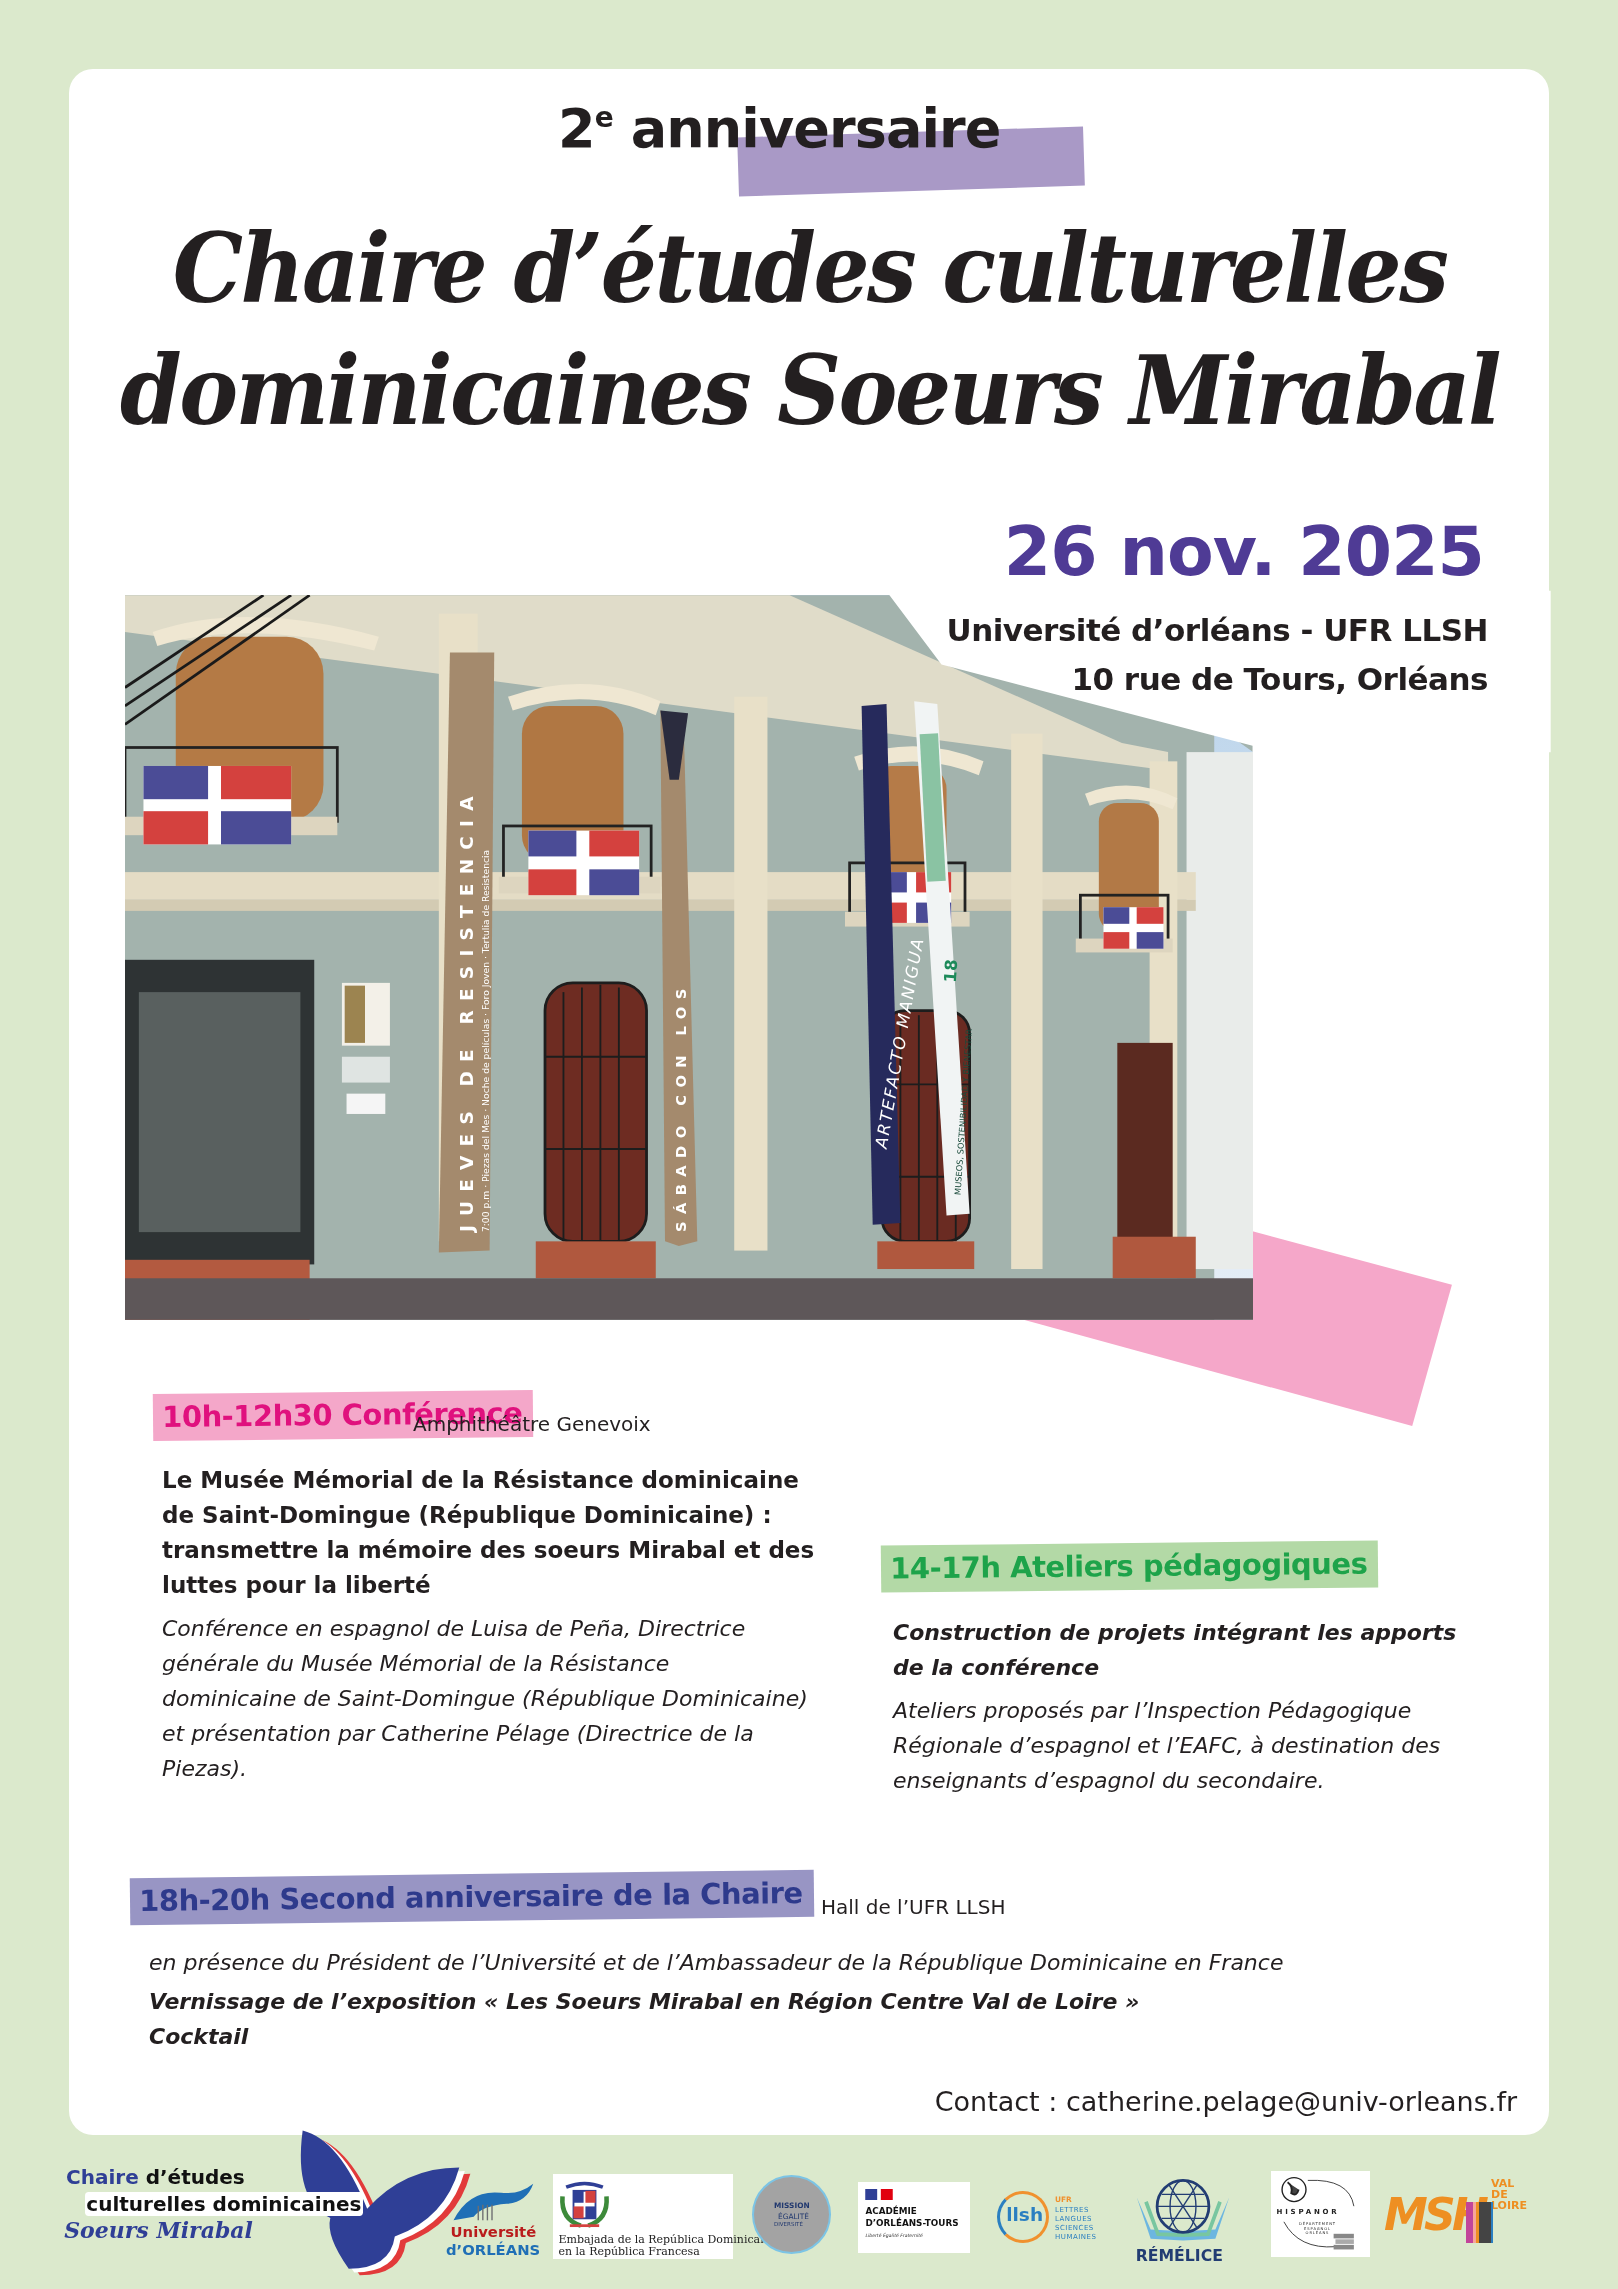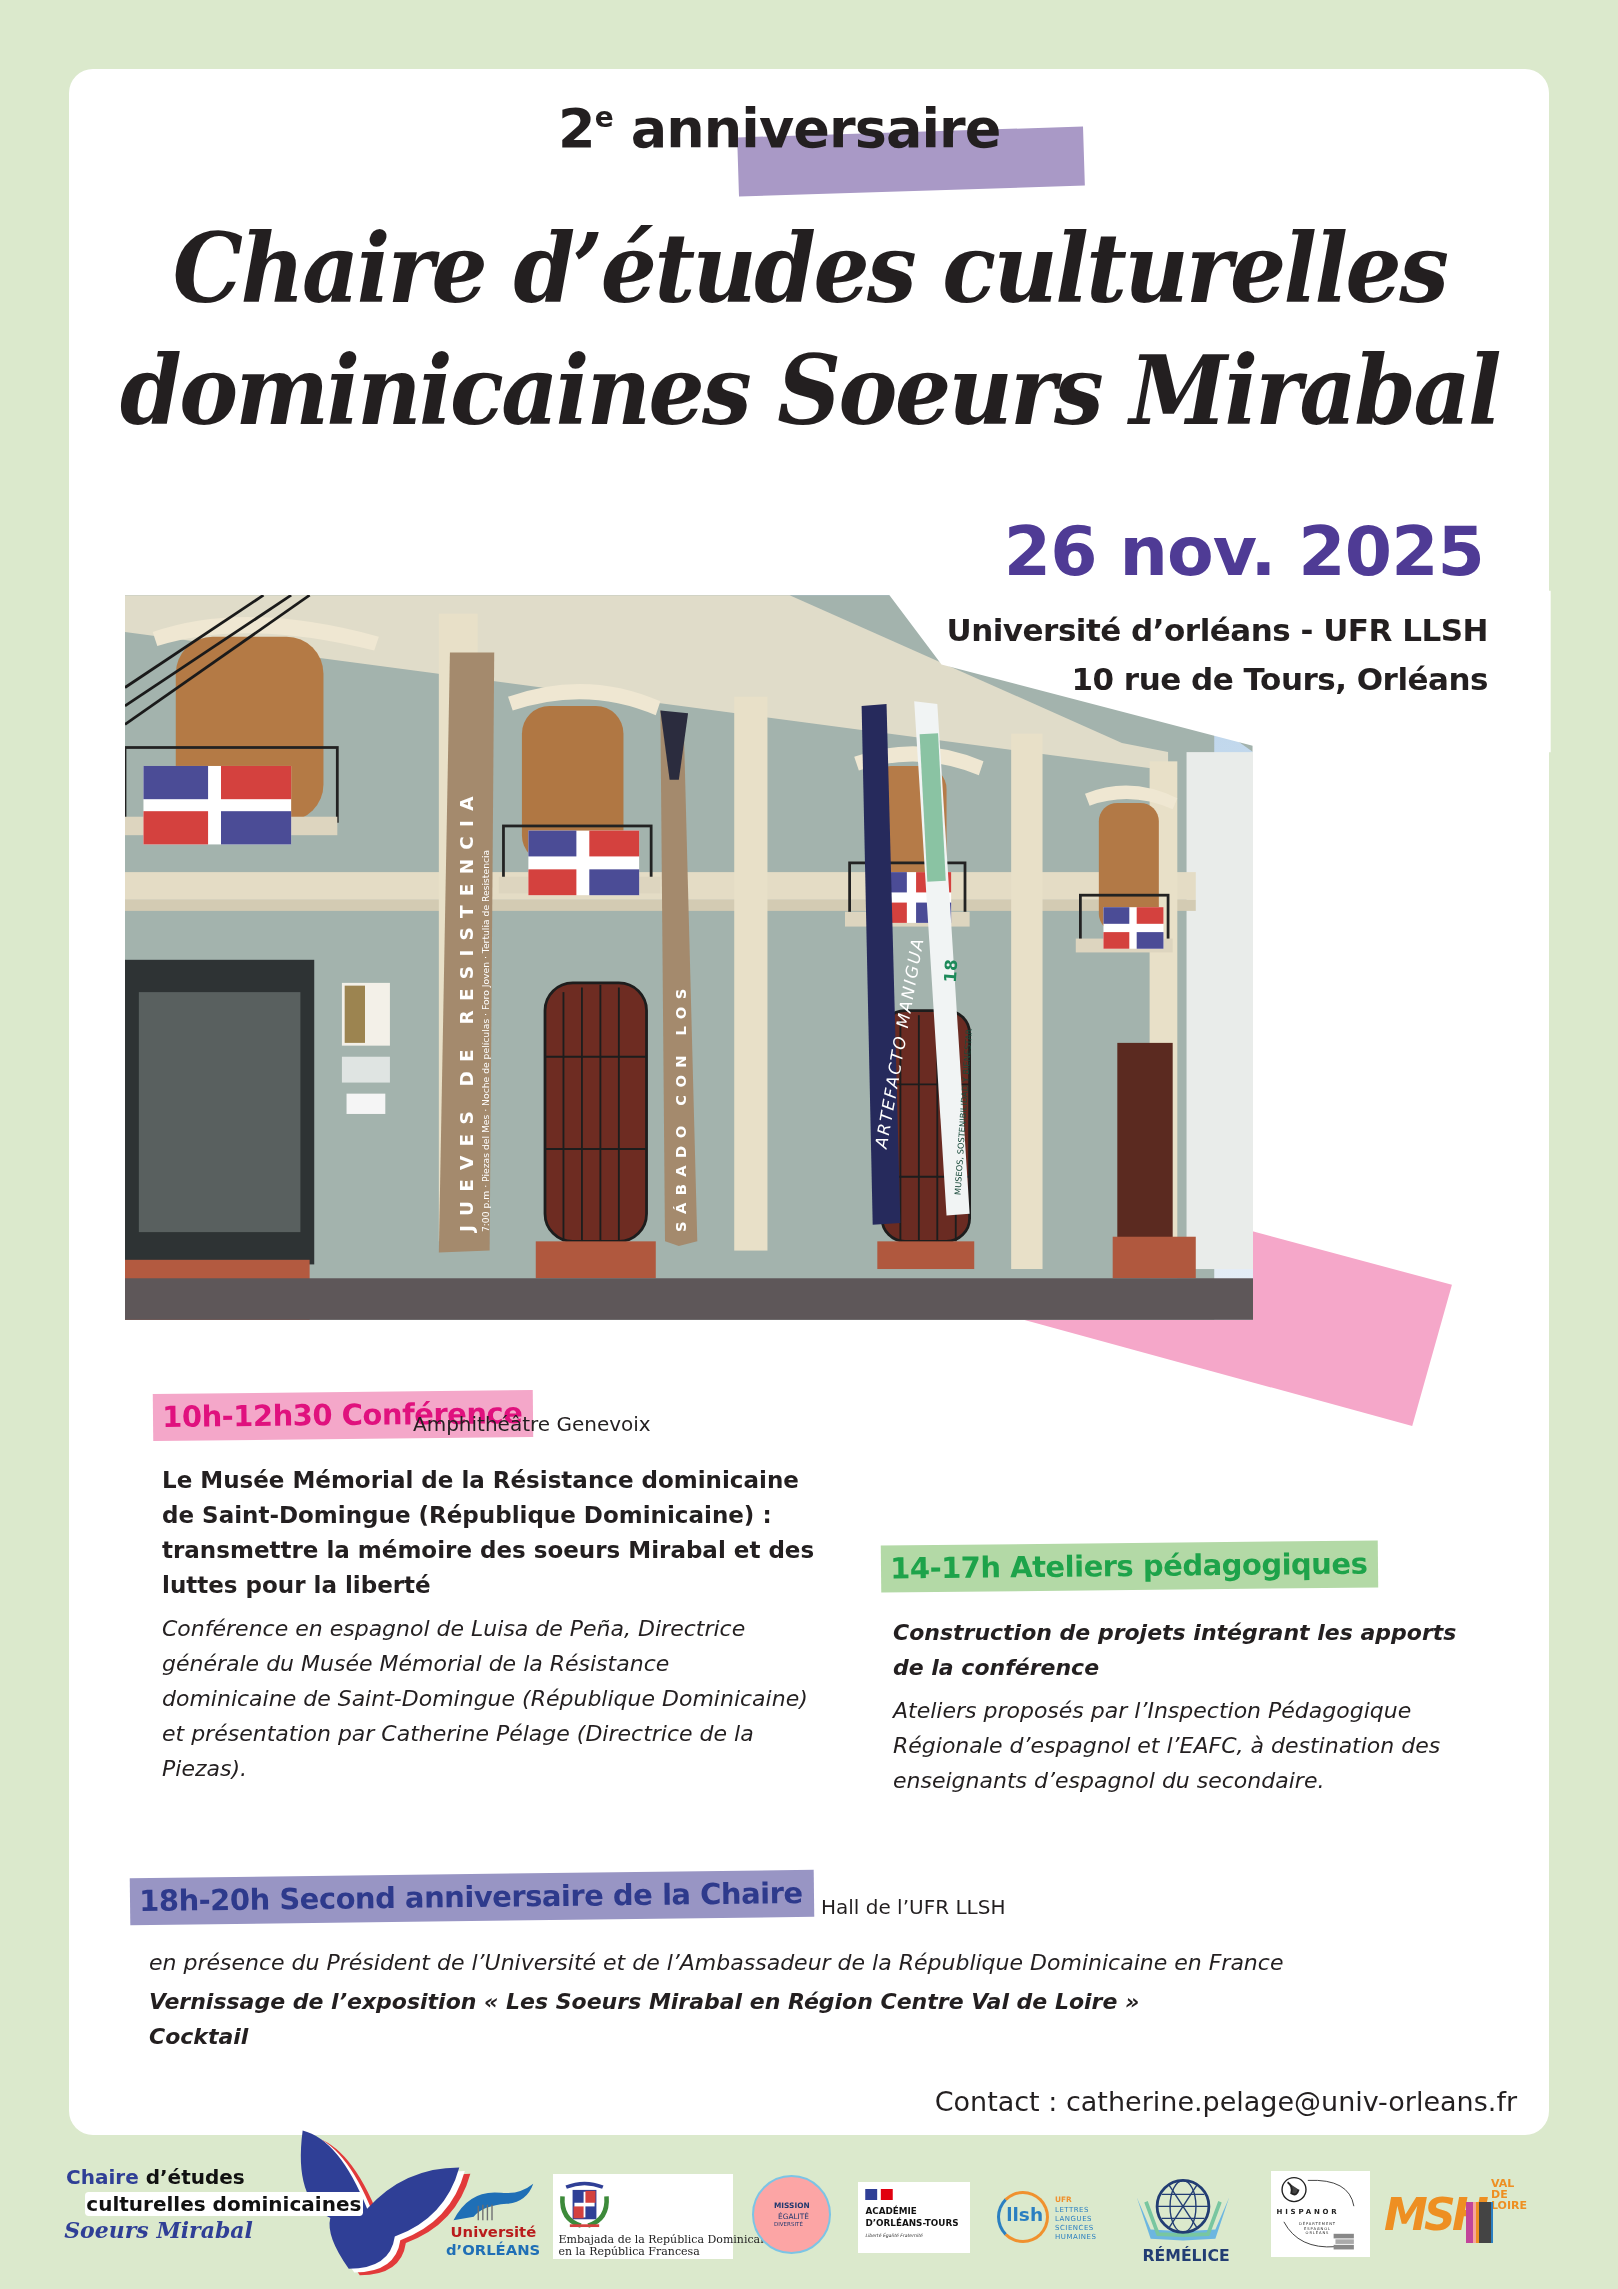--- a/index.html
+++ b/index.html
@@ -89,31 +89,31 @@
   .chaire-l1 { position: absolute; left: 11px; top: 51px; font-size: 20px; font-weight: bold; color: #111; white-space: nowrap; }
   .chaire-l1 .blue { color: #2f3f96; }
   .chaire-l2 { position: absolute; left: 29.5px; top: 78px; font-size: 20px; font-weight: bold; color: #111; white-space: nowrap; z-index: 2; background: #fff; border-radius: 3.7px; padding: 0 1.8px; }
   .chaire-l3 { position: absolute; left: 9.2px; top: 103px; font-family: "DejaVu Serif", serif; font-style: italic; font-weight: bold; font-size: 22px; color: #2f3f96; white-space: nowrap; z-index: 2; }
   .butterfly { position: absolute; left: 185px; top: 9.2px; width: 258px; height: 157px; }
   .uo-logo { left: 446px; top: 2180px; width: 92px; height: 85px; text-align: center; }
   .uo-logo .t1 { position: absolute; left: 4.6px; top: 43px; font-size: 14.8px; font-weight: bold; color: #b91c1c; }
   .uo-logo .t2 { position: absolute; left: 0; top: 61px; font-size: 14.8px; font-weight: bold; color: #1f6fb6; }
   .emb-logo { left: 553px; top: 2174px; width: 180px; height: 85px; background: #fff; }
   .emb-logo .t { position: absolute; left: 5.5px; font-family: "DejaVu Serif", serif; font-size: 11px; color: #222; white-space: nowrap; }
-  .mission-logo { left: 752px; top: 2175px; width: 79px; height: 79px; border-radius: 50%; border: 2.8px solid #7cc4e5; background: #fca5a5; }
+  .mission-logo { left: 752px; top: 2175px; width: 79px; height: 79px; border-radius: 50%; border: 2.8px solid #7cc4e5; background: #a3a3a3; }
   .mission-logo .t { position: absolute; left: 20px; top: 26px; font-size: 7.4px; font-weight: bold; color: #22396f; }
   .acad-logo { left: 858px; top: 2182px; width: 112px; height: 71px; background: #fff; }
   .acad-logo .t1, .acad-logo .t2 { position: absolute; left: 7.4px; font-size: 8.8px; font-weight: bold; color: #111; white-space: nowrap; }
   .acad-logo .t3 { position: absolute; left: 7.4px; top: 51px; font-size: 4.6px; font-style: italic; color: #333; line-height: 5.5px; }
   .llsh-logo { left: 997px; top: 2176px; width: 111px; height: 83px; }
   .llsh-logo .ring { position: absolute; left: 0; top: 14.8px; width: 52px; height: 52px; border-radius: 50%; border: 3.7px solid #f0912e; border-left-color: #2a7fc1; }
   .llsh-logo .ll { position: absolute; left: 9.2px; top: 28px; font-size: 18.5px; font-weight: bold; color: #2a7fc1; }
   .llsh-logo .ufr { position: absolute; left: 58px; top: 18.5px; font-size: 7.4px; font-weight: bold; color: #f0912e; }
   .llsh-logo .w { position: absolute; left: 58px; font-size: 7px; color: #2a7fc1; letter-spacing: 0.5px; }
-  .remelice-logo { left: 1132px; top: 2174px; width: 102px; height: 92px; text-align: right; }
+  .remelice-logo { left: 1132px; top: 2174px; width: 102px; height: 92px; text-align: left; }
   .remelice-logo .t { position: absolute; left: 3.7px; top: 72px; width: 94px; font-size: 15.7px; font-weight: bold; color: #223d73; }
   .hispanor-logo { left: 1271px; top: 2171px; width: 99px; height: 86px; background: #ffffff; }
   .hispanor-logo .t1 { position: absolute; left: 5.5px; top: 37px; font-size: 7px; font-weight: bold; letter-spacing: 2.8px; color: #222; }
   .hispanor-logo .t2 { position: absolute; left: 28px; top: 51px; font-size: 3.7px; letter-spacing: 0.9px; color: #222; line-height: 4.6px; text-align: center; }
   .msh-logo { left: 1384px; top: 2176px; width: 148px; height: 70px; }
   .msh-logo .msh { position: absolute; left: 0; top: 13px; font-size: 44px; font-weight: bold; font-style: italic; color: #ee8f22; letter-spacing: -3.7px; }
   .msh-logo .vdl { position: absolute; left: 107px; top: 1.8px; font-size: 11px; color: #ee8f22; line-height: 11px; font-weight: bold; }
   .msh-logo .bars { position: absolute; left: 82px; top: 26px; width: 31px; height: 41px; display: flex; }
   .msh-logo .bars span { display: block; height: 100%; }
 </style>

